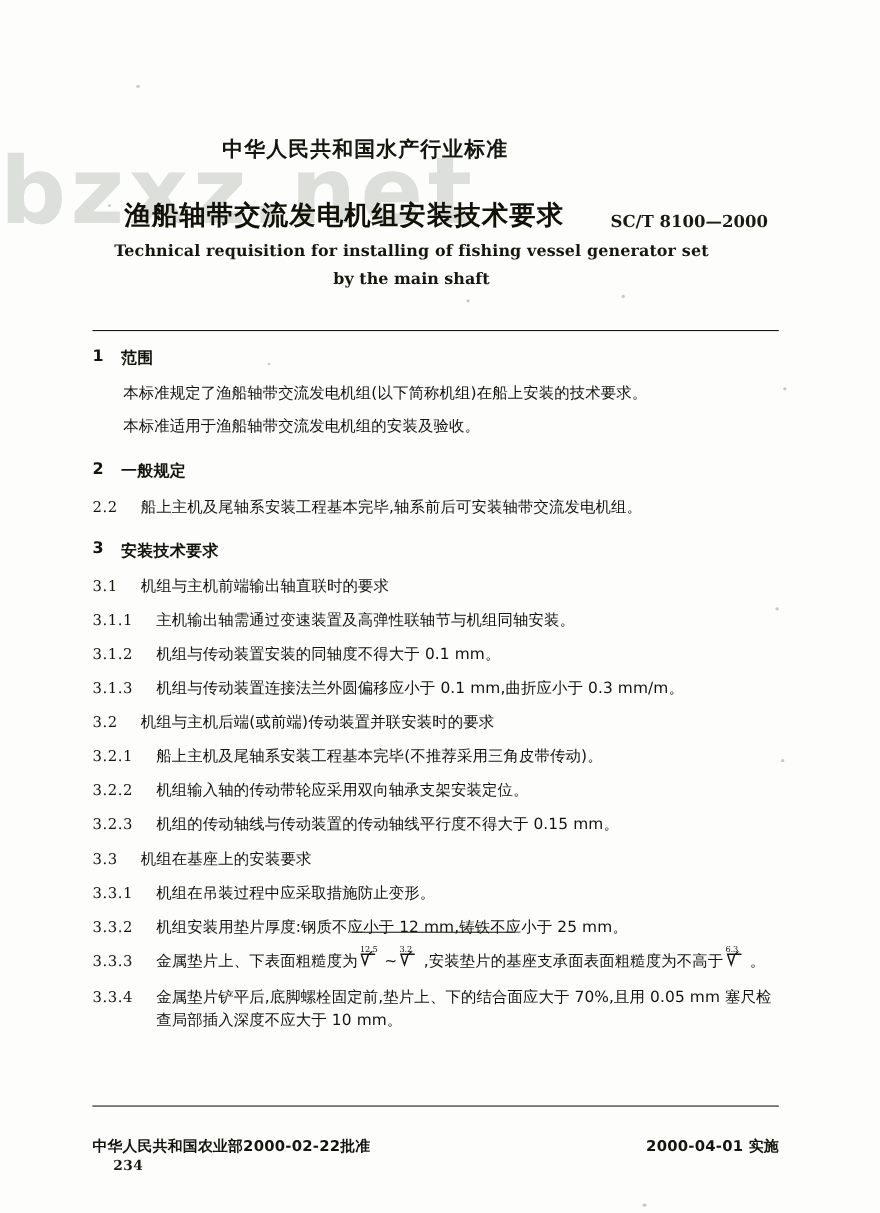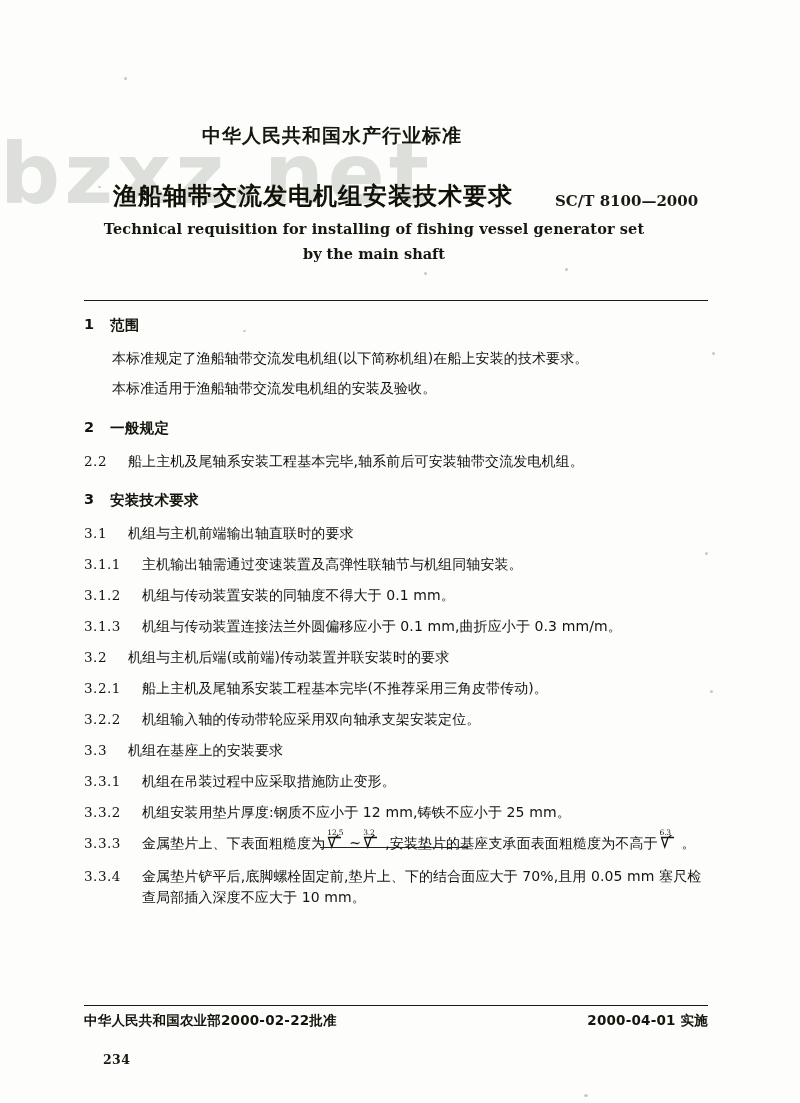--- a/index.html
+++ b/index.html
@@ -154,21 +154,21 @@
     top: -8px;
     font-family: "DejaVu Serif", serif;
     font-size: 7.5px;
     letter-spacing: -0.2px;
     white-space: nowrap;
   }
   .rough svg { position: absolute; left: 0; top: 0; }
 
   
   #footer-row {
-    left: 84px; top: 1012px; width: 624px;
+    left: 84px; top: 1033px; width: 624px;
     display: flex;
     justify-content: space-between;
     align-items: flex-end;
     font-size: 13.5px;
     font-weight: bold;
     color: #15150e;
     letter-spacing: 0.2px;
   }
   #page-number {
     left: 103px; top: 1052px;
@@ -260,20 +260,24 @@
       <span class="cnum">3.2</span>
       <span class="ctext">机组与主机后端(或前端)传动装置并联安装时的要求</span>
     </div>
     <div class="clause lvl3">
       <span class="cnum">3.2.1</span>
       <span class="ctext">船上主机及尾轴系安装工程基本完毕(不推荐采用三角皮带传动)。</span>
     </div>
     <div class="clause lvl3">
       <span class="cnum">3.2.2</span>
       <span class="ctext">机组输入轴的传动带轮应采用双向轴承支架安装定位。</span>
+    </div>
+    <div class="clause lvl3">
+      <span class="cnum">3.2.3</span>
+      <span class="ctext">机组的传动轴线与传动装置的传动轴线平行度不得大于 0.15 mm。</span>
     </div>
     <div class="clause lvl2">
       <span class="cnum">3.3</span>
       <span class="ctext">机组在基座上的安装要求</span>
     </div>
     <div class="clause lvl3">
       <span class="cnum">3.3.1</span>
       <span class="ctext">机组在吊装过程中应采取措施防止变形。</span>
     </div>
     <div class="clause lvl3">

